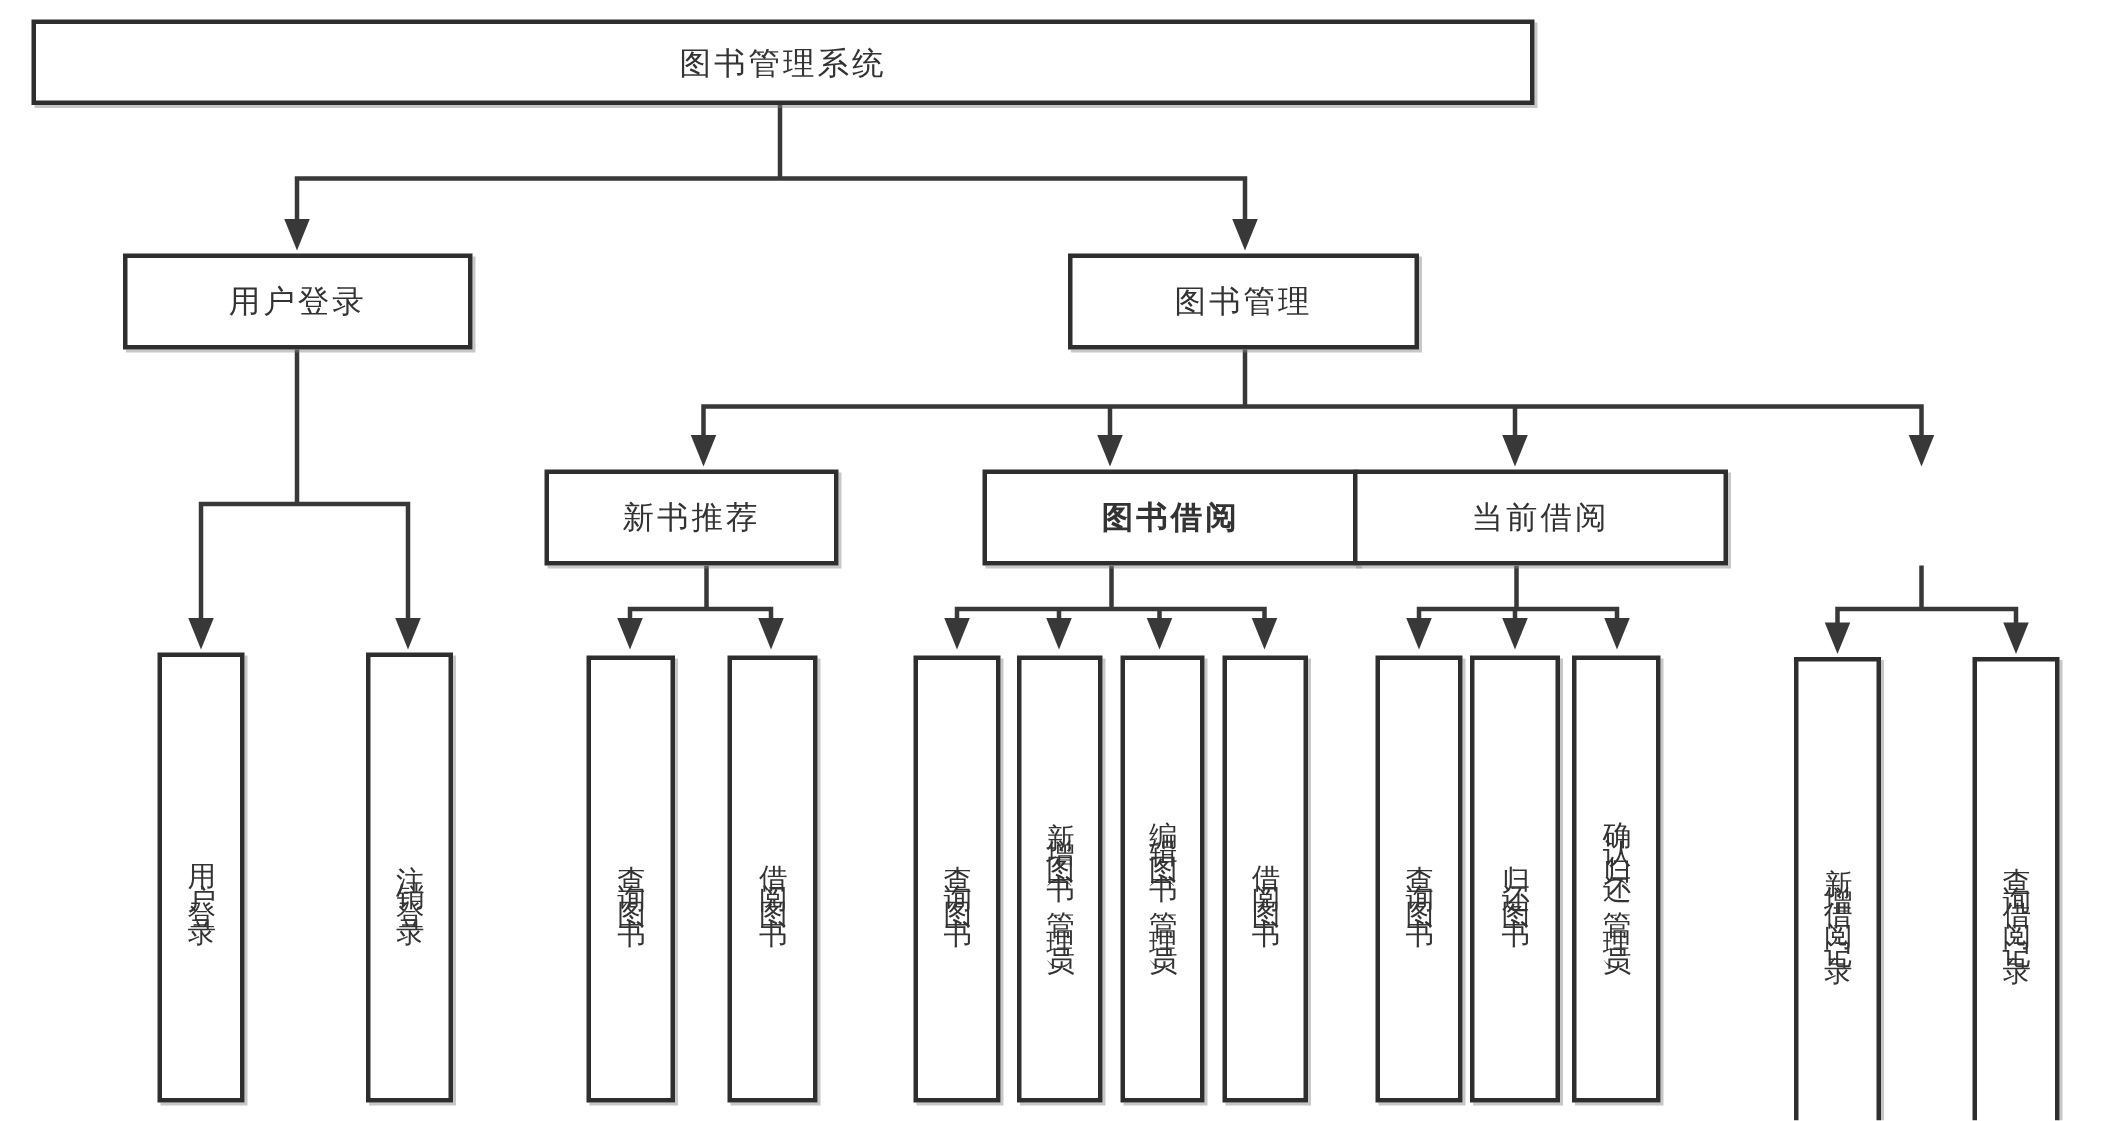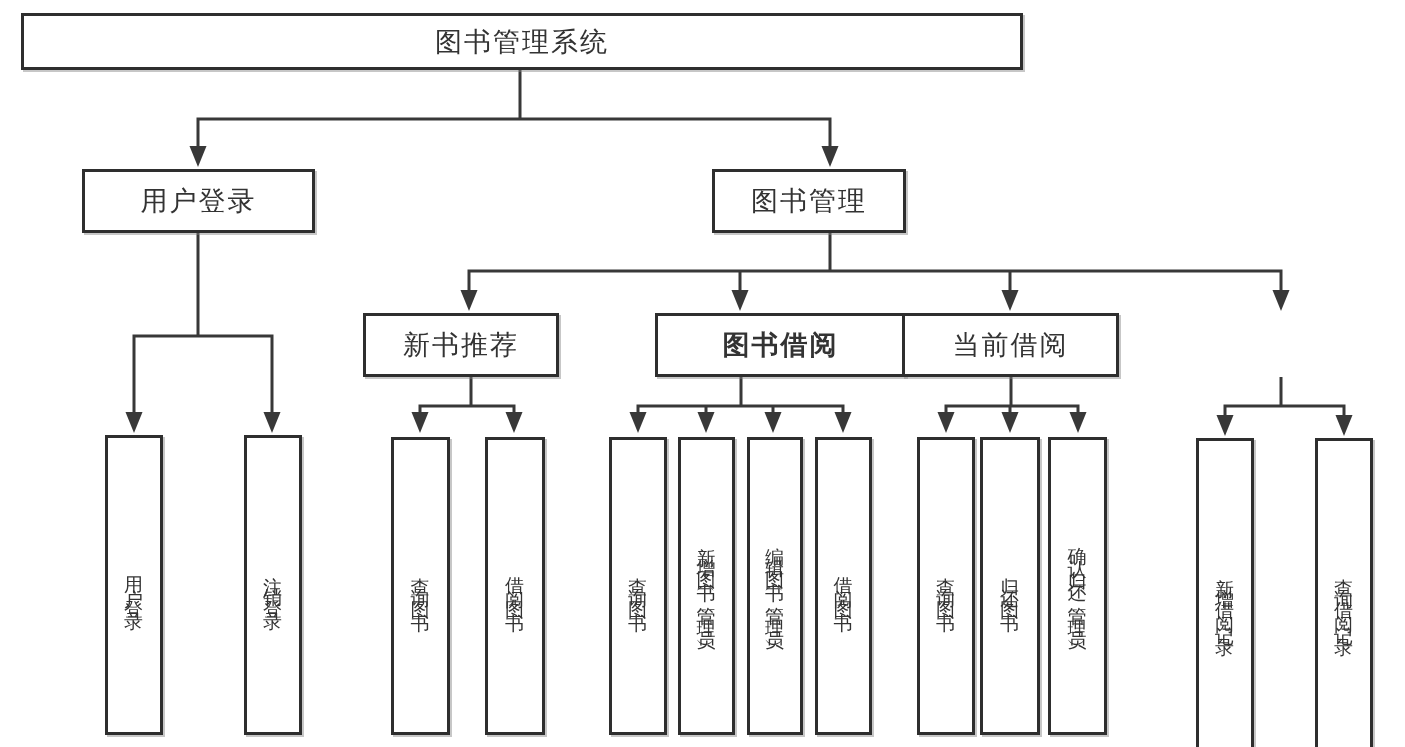--- a/index.html
+++ b/index.html
@@ -15,21 +15,21 @@
   .box{
     position:absolute;
     box-sizing:border-box;
     border:3px solid #2e2e2e;
     background:#ffffff;
     display:flex;align-items:center;justify-content:center;
     z-index:2;
     box-shadow:2px 2px 0 rgba(130,130,130,0.45);
   }
   .h-box{
-    font-size:27px;
+    font-size:21px;
     letter-spacing:2px;
     white-space:nowrap;
   }
   .v-box{
     writing-mode:vertical-rl;
     text-orientation:mixed;
     font-size:19px;
     letter-spacing:12px;
     line-height:1;
   }
@@ -77,25 +77,25 @@
       <polygon points="1001.5,412 1018.5,412 1010,433"></polygon>
       <polygon points="1069.5,412 1086.5,412 1078,433"></polygon>
       <polygon points="1216.5,415 1233.5,415 1225,436"></polygon>
       <polygon points="1335.5,415 1352.5,415 1344,436"></polygon>
     </g>
   </svg>
 
   <div class="box h-box" style="left:21px;top:13px;width:1002px;height:57px;">图书管理系统</div>
 
   <div class="box h-box" style="left:82px;top:169px;width:233px;height:64px;">用户登录</div>
-  <div class="box h-box" style="left:712px;top:169px;width:194px;height:64px;">图书管理</div>
+  <div class="box h-box" style="left:712px;top:169px;width:234px;height:64px;">图书管理</div>
 
   <div class="box h-box" style="left:363px;top:313px;width:196px;height:64px;">新书推荐</div>
   <div class="box h-box" style="left:655px;top:313px;width:251px;height:64px;font-weight:bold;">图书借阅</div>
-  <div class="box h-box" style="left:902px;top:313px;width:217px;height:64px;">当前借阅</div>
+  <div class="box h-box" style="left:902px;top:313px;width:250px;height:64px;">当前借阅</div>
 
   <div class="box v-box" style="left:105px;top:435px;width:58px;height:300px;">用户登录</div>
   <div class="box v-box" style="left:244px;top:435px;width:58px;height:300px;">注销登录</div>
 
   <div class="box v-box" style="left:391px;top:437px;width:59px;height:298px;">查询图书</div>
   <div class="box v-box" style="left:485px;top:437px;width:60px;height:298px;">借阅图书</div>
 
   <div class="box v-box" style="left:609px;top:437px;width:58px;height:298px;">查询图书</div>
   <div class="box v-box" style="left:678px;top:437px;width:57px;height:298px;">新增图书（管理员）</div>
   <div class="box v-box" style="left:747px;top:437px;width:56px;height:298px;">编辑图书（管理员）</div>

